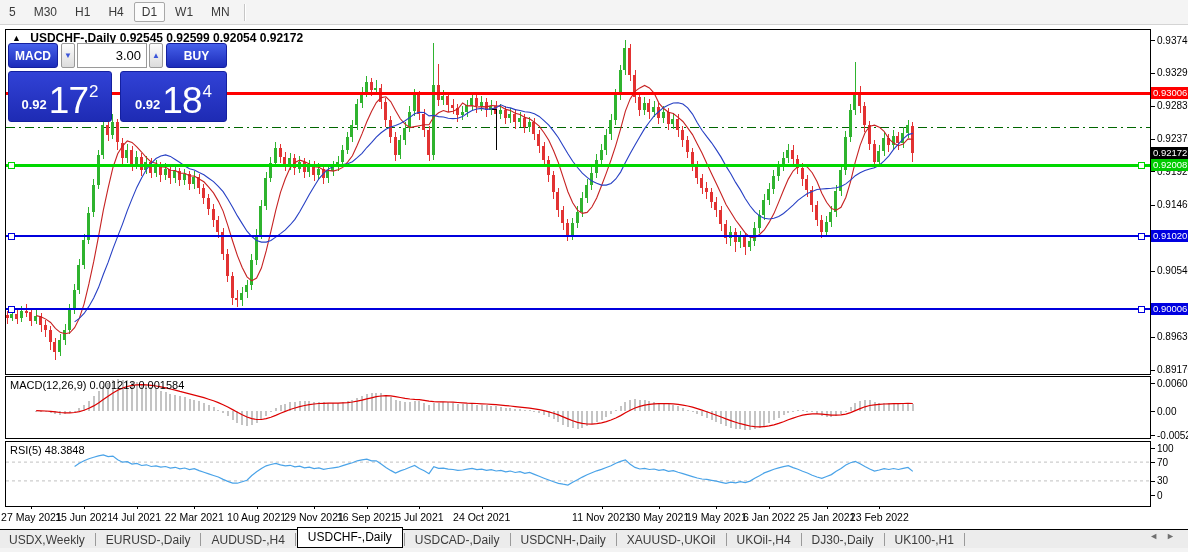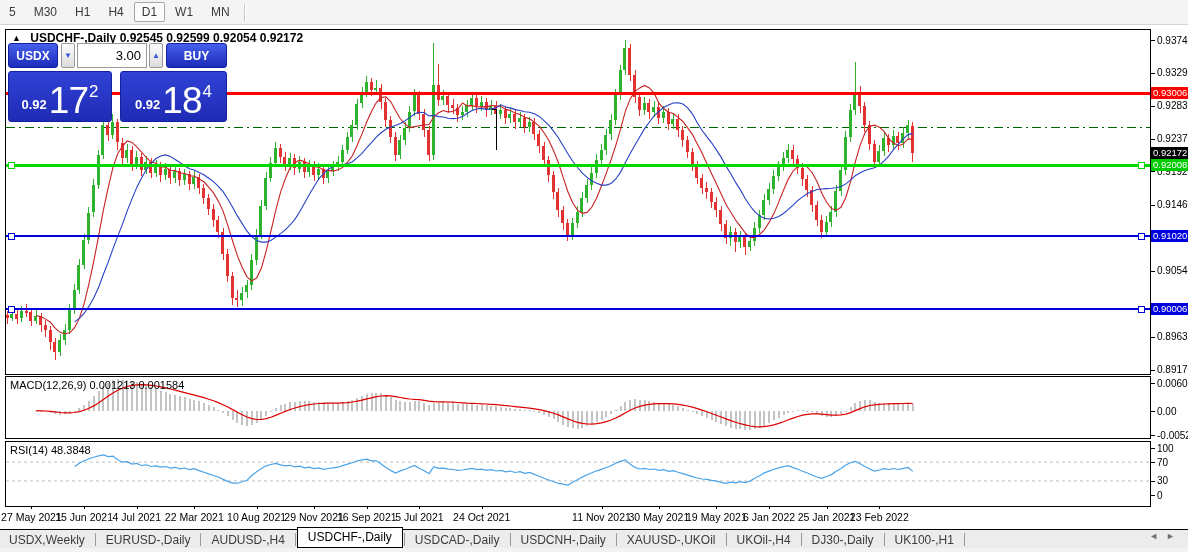--- a/index.html
+++ b/index.html
@@ -656,31 +656,31 @@
     <div style="position: absolute; left: 891.4px; top: 26.4px; width: 2px; height: 7.6px; background: rgb(196, 196, 196); z-index: 1;"></div>
     <div style="position: absolute; left: 896.2px; top: 26.3px; width: 2px; height: 7.7px; background: rgb(196, 196, 196); z-index: 1;"></div>
     <div style="position: absolute; left: 901px; top: 25.9px; width: 2px; height: 8.1px; background: rgb(196, 196, 196); z-index: 1;"></div>
     <div style="position: absolute; left: 905.8px; top: 27.1px; width: 2px; height: 6.9px; background: rgb(196, 196, 196); z-index: 1;"></div>
     <svg width="1144" height="61" style="z-index: 2;">
       <polyline points="30.2,33.7 35.0,33.8 39.8,34.0 44.6,34.4 49.4,34.9 54.2,35.5 59.0,35.9 63.8,35.9 68.6,35.5 73.3,34.7 78.1,33.3 82.9,31.3 87.7,28.9 92.5,26.0 97.3,22.6 102.1,19.2 106.9,16.0 111.7,13.2 116.5,11.1 121.3,9.5 126.0,8.4 130.8,7.8 135.6,7.7 140.4,7.8 145.2,8.3 150.0,9.0 154.8,9.9 159.6,10.9 164.4,12.0 169.2,13.1 173.9,14.4 178.7,15.6 183.5,16.9 188.3,18.1 193.1,19.3 197.9,20.7 202.7,22.2 207.5,23.8 212.3,25.6 217.1,27.7 221.8,30.0 226.6,32.6 231.4,35.3 236.2,37.8 241.0,40.0 245.8,41.6 250.6,42.5 255.4,42.5 260.2,41.7 264.9,40.3 269.7,38.4 274.5,36.3 279.3,34.4 284.1,32.5 288.9,31.0 293.7,29.6 298.5,28.5 303.3,27.6 308.1,27.0 312.9,26.5 317.6,26.3 322.4,26.2 327.2,26.1 332.0,26.1 336.8,25.9 341.6,25.6 346.4,25.0 351.2,24.2 356.0,23.2 360.8,21.9 365.5,20.8 370.3,19.7 375.1,19.0 379.9,18.7 384.7,18.9 389.5,19.6 394.3,20.5 399.1,21.4 403.9,22.0 408.6,22.4 413.4,22.7 418.2,23.3 423.0,24.2 427.8,24.6 432.6,24.8 437.4,24.9 442.2,25.0 447.0,25.2 451.8,25.5 456.6,25.8 461.3,26.1 466.1,26.3 470.9,26.5 475.7,26.8 480.5,27.0 485.3,27.3 490.1,27.7 494.9,28.1 499.7,28.6 504.4,29.0 509.2,29.6 514.0,30.1 518.8,30.7 523.6,31.2 528.4,31.9 533.2,32.6 538.0,33.6 542.8,34.8 547.6,36.2 552.4,37.9 557.1,39.9 561.9,41.9 566.7,43.8 571.5,45.3 576.3,46.4 581.1,47.0 585.9,47.1 590.7,46.6 595.5,45.8 600.3,44.6 605.0,43.0 609.8,41.0 614.6,38.6 619.4,35.8 624.2,33.2 629.0,31.0 633.8,29.4 638.6,28.2 643.4,27.4 648.1,26.8 652.9,26.6 657.7,26.5 662.5,26.7 667.3,26.9 672.1,27.4 676.9,28.1 681.7,29.0 686.5,30.2 691.3,31.6 696.0,33.1 700.8,34.8 705.6,36.5 710.4,38.2 715.2,40.0 720.0,41.9 724.8,43.6 729.6,45.2 734.4,46.7 739.2,47.9 744.0,49.0 748.7,49.6 753.5,49.8 758.3,49.6 763.1,48.9 767.9,47.8 772.7,46.4 777.5,44.7 782.3,42.8 787.1,41.1 791.9,39.5 796.6,38.2 801.4,37.4 806.2,36.9 811.0,36.9 815.8,37.2 820.6,37.7 825.4,38.1 830.2,38.2 835.0,37.9 839.8,37.1 844.5,35.6 849.3,33.6 854.1,31.6 858.9,29.8 863.7,28.5 868.5,27.8 873.3,27.3 878.1,27.0 882.9,26.8 887.6,26.6 892.4,26.6 897.2,26.5 902.0,26.4 906.8,26.5 " fill="none" stroke="#dd0000" stroke-width="1.2"></polyline>
     </svg>
   </div>
 <div id="rsi-pane" class="pane">
   <div class="ind-label">
-    <span>RSI(14)</span> <span>48.3848</span>
+    <span>RSI(5)</span> <span>48.3848</span>
   </div>
 <svg width="1144" height="64" style="z-index: 2;">
       <polyline points="0,20.1 1144,20.1" fill="none" stroke="#c0c0c0" stroke-width="1" stroke-dasharray="3,3"></polyline>
       <polyline points="0,38.9 1144,38.9" fill="none" stroke="#c0c0c0" stroke-width="1" stroke-dasharray="3,3"></polyline>
       <polyline points="68.6,24.4 73.3,21.3 78.1,18.8 82.9,16.8 87.7,15.3 92.5,13.9 97.3,12.9 102.1,14.6 106.9,14.1 111.7,17.7 116.5,20.2 121.3,19.7 126.0,22.1 130.8,21.4 135.6,23.5 140.4,22.8 145.2,24.5 150.0,23.8 154.8,25.2 159.6,24.5 164.4,26.1 169.2,25.3 173.9,26.8 178.7,26.0 183.5,27.6 188.3,26.7 193.1,28.6 197.9,30.3 202.7,31.9 207.5,33.5 212.3,35.0 217.1,37.4 221.8,39.4 226.6,41.1 231.4,41.2 236.2,39.7 241.0,38.2 245.8,33.5 250.6,29.8 255.4,26.4 260.2,23.8 264.9,22.5 269.7,21.4 274.5,22.8 279.3,23.9 284.1,23.3 288.9,24.9 293.7,24.2 298.5,25.9 303.3,25.1 308.1,26.6 312.9,25.9 317.6,27.4 322.4,26.5 327.2,25.9 332.0,25.2 336.8,23.6 341.6,22.1 346.4,20.8 351.2,18.8 356.0,17.9 360.8,17.1 365.5,18.9 370.3,18.8 375.1,22.0 379.9,25.6 384.7,28.4 389.5,31.0 394.3,28.9 399.1,27.3 403.9,25.3 408.6,23.5 413.4,26.5 418.2,28.8 423.0,31.7 427.8,24.7 432.6,26.4 437.4,26.1 442.2,27.1 447.0,27.5 451.8,28.3 456.6,28.0 461.3,27.2 466.1,26.3 470.9,27.6 475.7,27.1 480.5,28.3 485.3,27.7 490.1,29.0 494.9,28.4 499.7,29.8 504.4,29.0 509.2,30.5 514.0,29.7 518.8,31.3 523.6,30.4 528.4,32.4 533.2,34.3 538.0,36.2 542.8,38.0 547.6,39.8 552.4,41.3 557.1,42.2 561.9,43.0 566.7,40.3 571.5,37.8 576.3,35.1 581.1,32.8 585.9,30.8 590.7,28.8 595.5,27.4 600.3,25.5 605.0,23.8 609.8,21.3 614.6,19.4 619.4,17.9 624.2,22.3 629.0,25.4 633.8,27.0 638.6,26.3 643.4,27.5 648.1,27.0 652.9,28.4 657.7,27.7 662.5,29.3 667.3,28.7 672.1,30.3 676.9,31.6 681.7,33.1 686.5,34.6 691.3,36.0 696.0,37.0 700.8,37.4 705.6,38.3 710.4,39.1 715.2,40.3 720.0,41.4 724.8,40.1 729.6,40.9 734.4,39.7 739.2,40.6 744.0,39.1 748.7,36.2 753.5,33.7 758.3,30.9 763.1,29.1 767.9,27.2 772.7,25.9 777.5,24.7 782.3,23.7 787.1,25.6 791.9,27.2 796.6,29.2 801.4,31.0 806.2,33.2 811.0,35.0 815.8,36.4 820.6,34.5 825.4,32.6 830.2,29.2 835.0,26.4 839.8,22.9 844.5,20.7 849.3,19.5 854.1,21.8 858.9,24.5 863.7,27.0 868.5,29.1 873.3,28.0 878.1,26.6 882.9,27.5 887.6,26.5 892.4,27.5 897.2,26.4 902.0,25.5 906.8,29.4 " fill="none" stroke="#4aa3e8" stroke-width="1.2"></polyline>
     </svg>
   </div>
 
 <div id="trade-panel">
-  <div class="tp-btn" style="left:0;width:50px">USDX</div>
+  <div class="tp-btn" style="left:0;width:50px">MACD</div>
   <div class="tp-spin" style="left:53px;width:14px"><span>▼</span></div>
   <div id="volume-field">3.00</div>
   <div class="tp-spin" style="left:141px;width:14px"><span>▲</span></div>
   <div class="tp-btn" style="left:158px;width:61px">BUY</div>
   <div class="price-box" style="left:0;width:104px">
     <span class="small">0.92</span>
       <span class="big">17</span>
       <span class="sup">2</span>
   </div>
   <div class="price-box" style="left:112px;width:107px">

